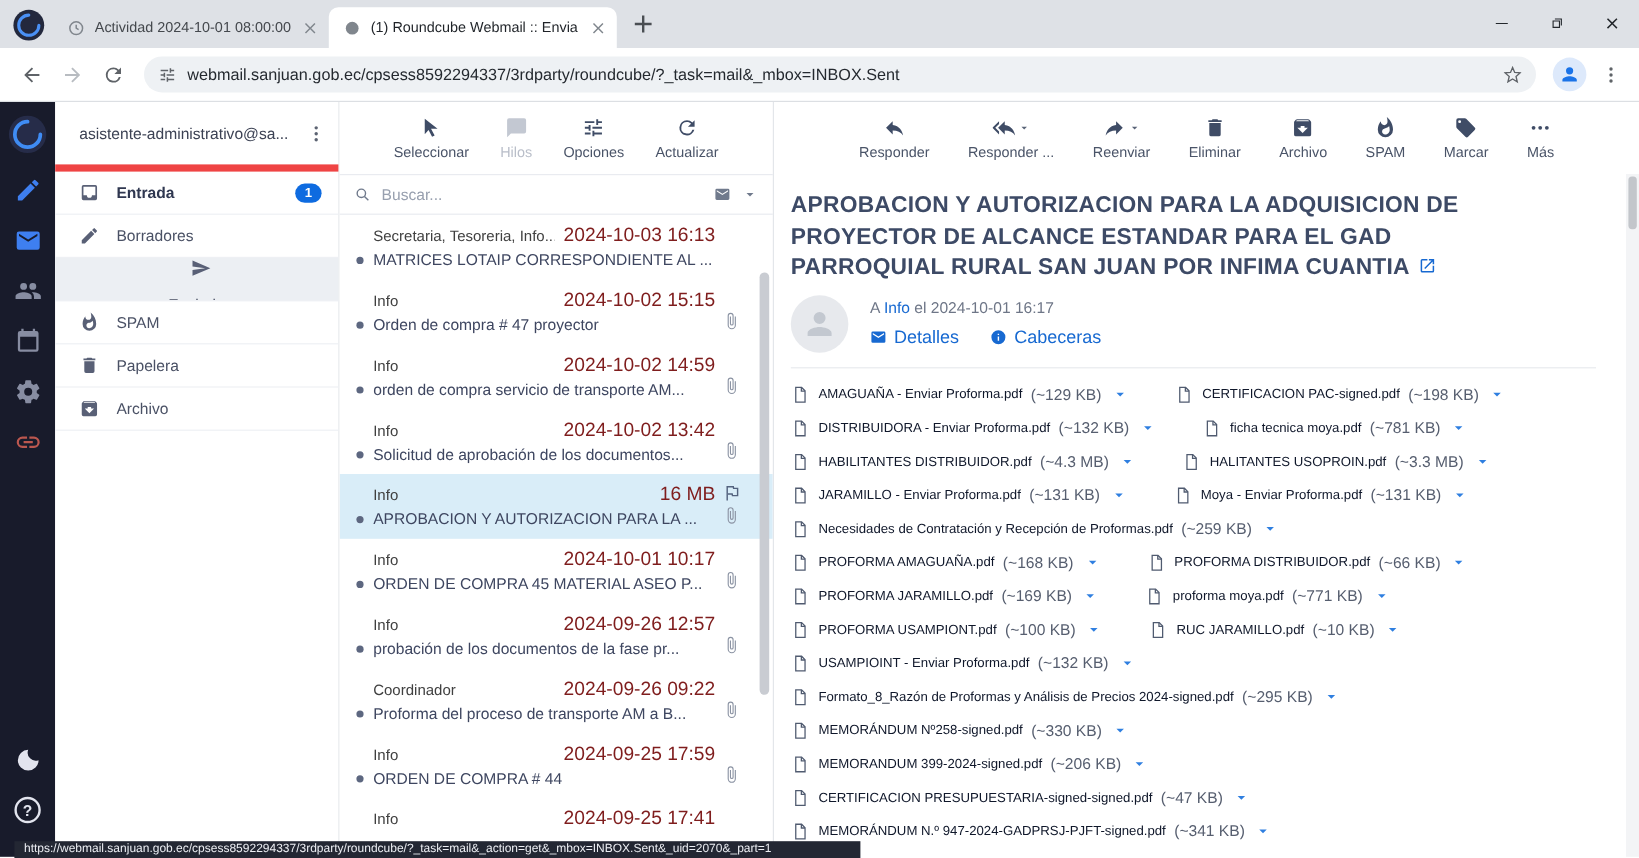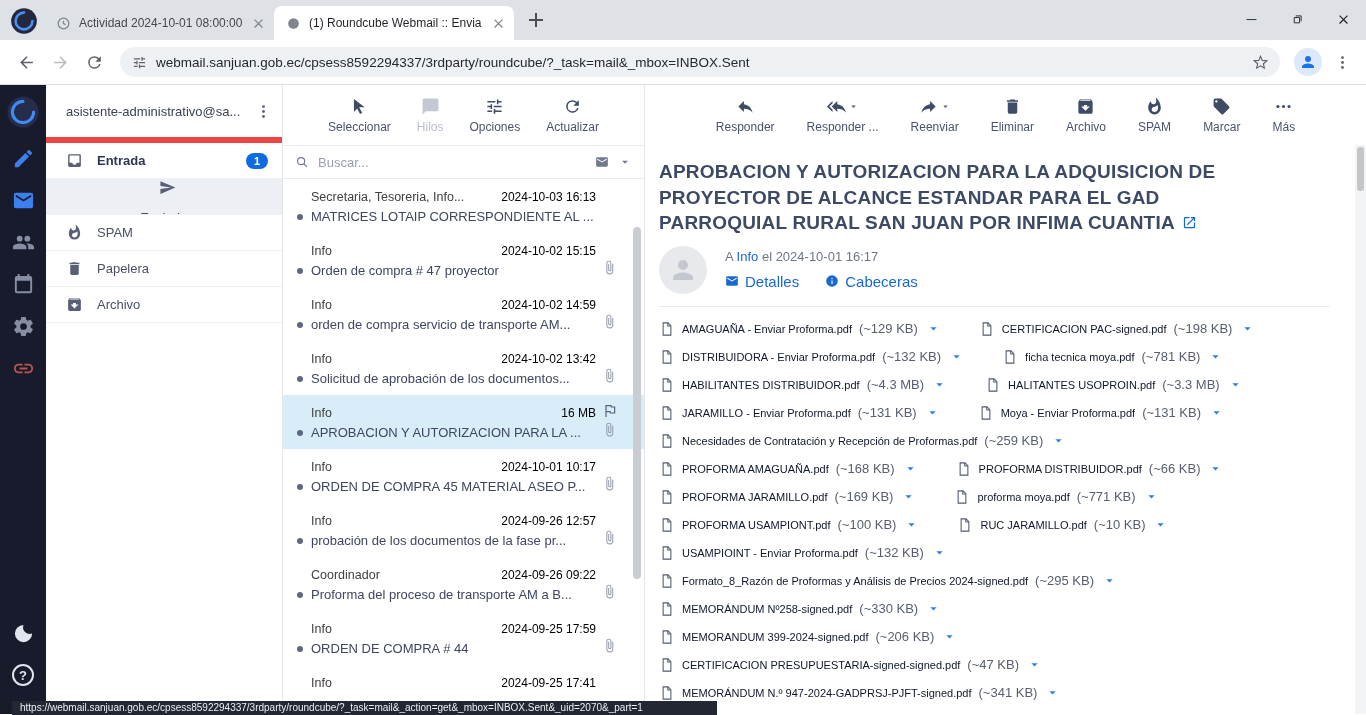--- a/index.html
+++ b/index.html
@@ -68,21 +68,21 @@
 
   .searchrow { height:34px; border-top:1px solid #e9ebf0; border-bottom:1px solid #e9ebf0; display:flex; align-items:center; padding:0 12px; gap:9px; flex:none; }
   .searchrow .ic { width:14px; height:14px; color:#707a8c; flex:none; }
   .search-ph { flex:1; font-size:13px; color:#98a0af; }
 
   .msgs { flex:1; overflow:hidden; }
   .msg { height:54px; padding:8px 24px 0 14px; display:grid; grid-template-columns:1fr 18px; grid-template-rows:19px 21px; column-gap:6px; }
   .msg.sel { background:#d9edf8; }
   .m-l1 { display:flex; align-items:center; padding-left:14px; gap:8px; min-width:0; }
   .m-from { flex:1; font-size:12.5px; color:#404040; white-space:nowrap; overflow:hidden; }
-  .m-date { font-size:12px; color:#000000; white-space:nowrap; }
+  .m-date { font-size:16px; color:#7f1d1d; white-space:nowrap; }
   .m-flag { width:16px; height:16px; color:#53627e; }
   .m-l2 { display:flex; align-items:center; gap:8px; min-width:0; }
   .m-dot { width:6px; height:6px; border-radius:3px; background:#5d6780; flex:none; }
   .m-subj { flex:1; font-size:13px; color:#3e4660; white-space:nowrap; overflow:hidden; }
   .m-clip { width:15px; height:15px; color:#8b93a3; }
   .lscroll { position:absolute; right:3px; top:142px; width:8px; height:352px; border-radius:4px; background:#c9ccd2; }
 
   .viewpane { flex:1; display:flex; flex-direction:column; position:relative; background:#fff; min-width:0; }
   .vtoolbar { height:60px; display:flex; align-items:center; justify-content:center; gap:32px; flex:none; }
   .vcontent { flex:1; overflow:hidden; padding:14px 36px 0 14px; position:relative; }
@@ -300,20 +300,29 @@
   <div class="folder has-badge">
     <span class="ic">
               <svg viewBox="0 0 24 24" aria-hidden="true">
                 <path fill="currentColor" d="M19 3H5a2 2 0 0 0-2 2v14a2 2 0 0 0 2 2h14a2 2 0 0 0 2-2V5a2 2 0 0 0-2-2zm0 12h-4a3 3 0 0 1-6 0H5V5h14v10z"></path>
               </svg>
             </span>
     <span class="flabel">Entrada</span>
     <span class="badge">1</span>
   </div>
 
+  <div class="folder">
+    <span class="ic">
+              <svg viewBox="0 0 24 24" aria-hidden="true">
+                <path fill="currentColor" d="M3 17.25V21h3.75L17.81 9.94l-3.75-3.75L3 17.25zM20.71 7.04a1 1 0 0 0 0-1.41L18.37 3.3a1 1 0 0 0-1.41 0l-1.84 1.83 3.75 3.75 1.84-1.84z"></path>
+              </svg>
+            </span>
+    <span class="flabel">Borradores</span>
+
+  </div>
 
   <div class="folder sel">
     <span class="ic">
               <svg viewBox="0 0 24 24" aria-hidden="true">
                 <path fill="currentColor" d="M2.01 21 23 12 2.01 3 2 10l15 2-15 2z"></path>
               </svg>
             </span>
     <span class="flabel">Enviados</span>
 
   </div>

